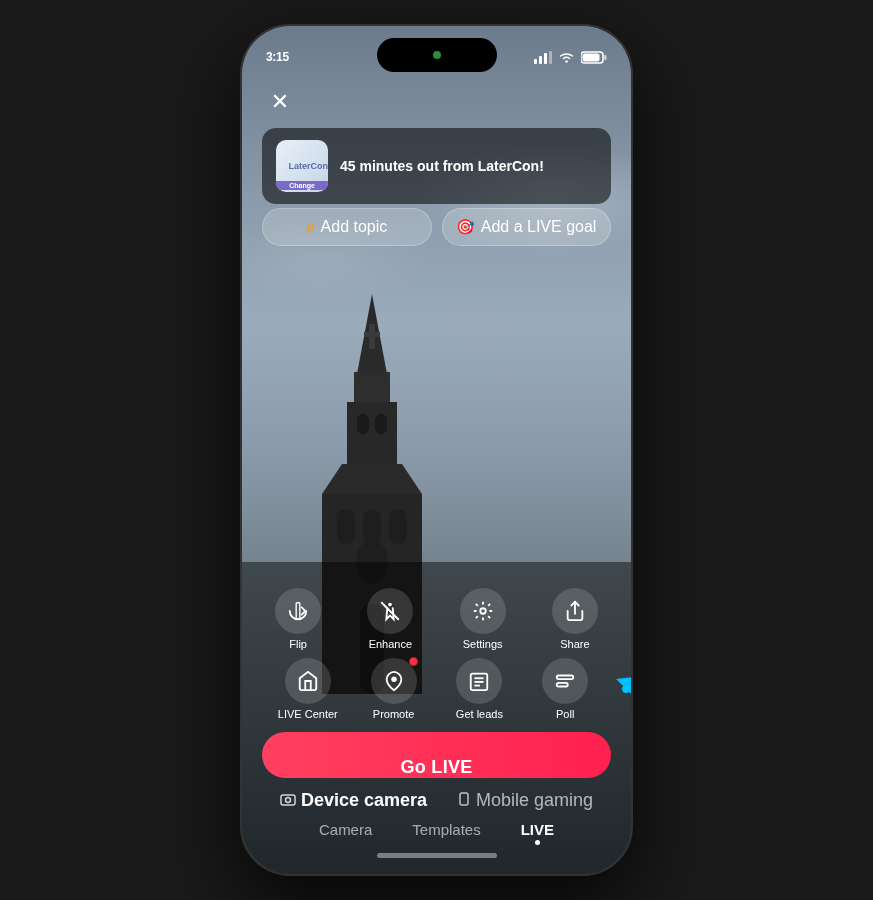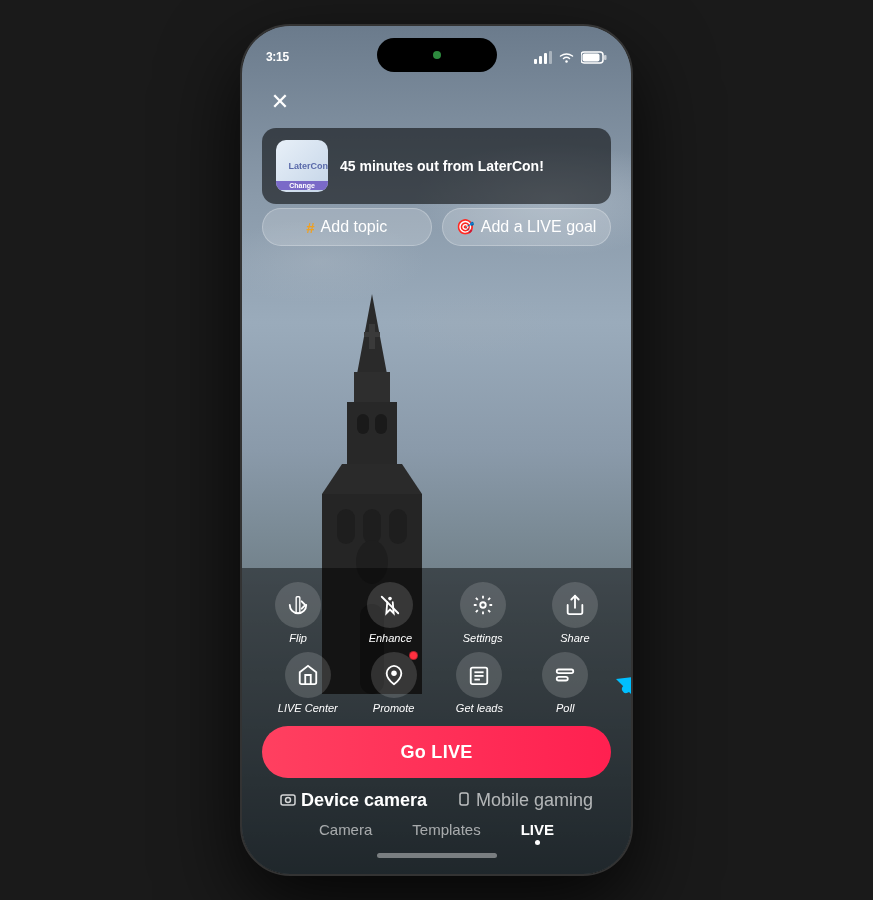--- a/index.html
+++ b/index.html
@@ -206,22 +206,21 @@
       position: absolute;
       bottom: 0; left: 0; right: 0;
       background: rgba(0,0,0,0.45);
       padding-bottom: 10px;
       z-index: 10;
     }
     
     .icon-grid {
       display: flex;
       justify-content: space-around;
-      padding: 14px 10px 6px;
-      font-style: italic;
+      padding: 26px 10px 6px;
     }
     .icon-item {
       display: flex;
       flex-direction: column;
       align-items: center;
       gap: 4px;
       cursor: pointer;
       min-width: 60px;
     }
     .icon-circle {
@@ -271,23 +270,23 @@
       height: 9px;
       background: #ff3040;
       border-radius: 50%;
       border: 1.5px solid rgba(0,0,0,0.3);
     }
     
     .go-live-btn {
       margin: 6px 20px;
       background: linear-gradient(90deg, #ff4060, #ff2050);
       border-radius: 30px;
-      height: 52px;
-      display: flex;
-      align-items: center;
+      height: 46px;
+      display: flex;
+      align-items: flex-end;
       justify-content: center;
       cursor: pointer;
     }
     .go-live-text {
       color: #fff;
       font-size: 18px;
       font-weight: 700;
       letter-spacing: 0.3px;
     }
     

